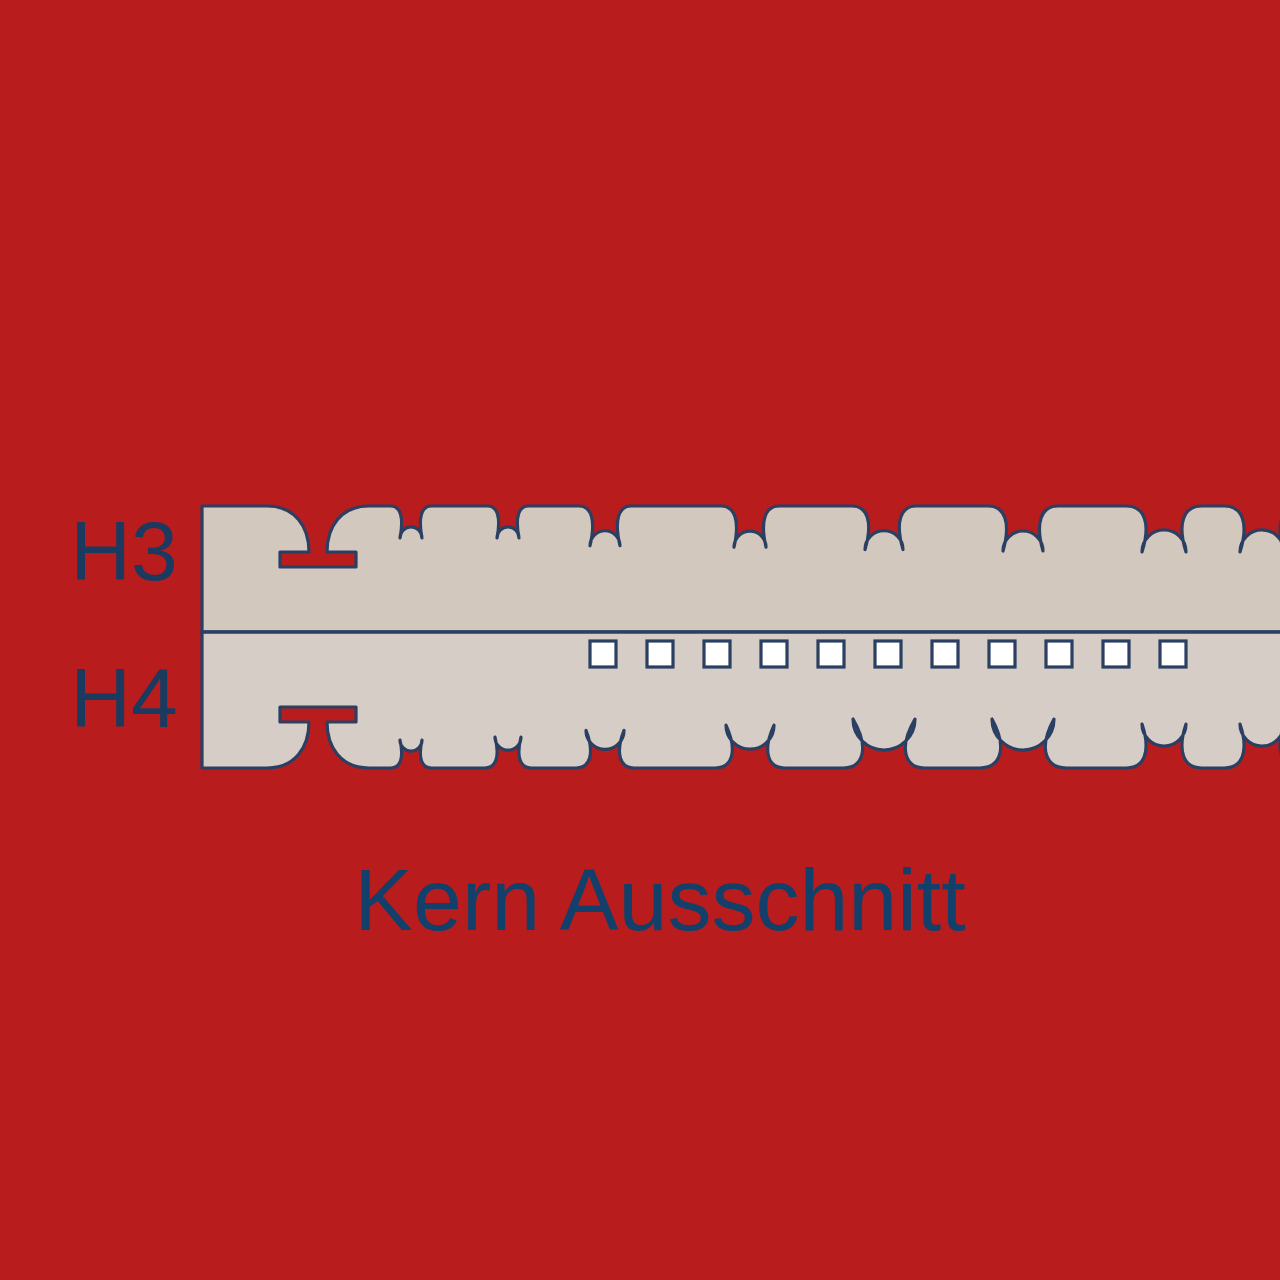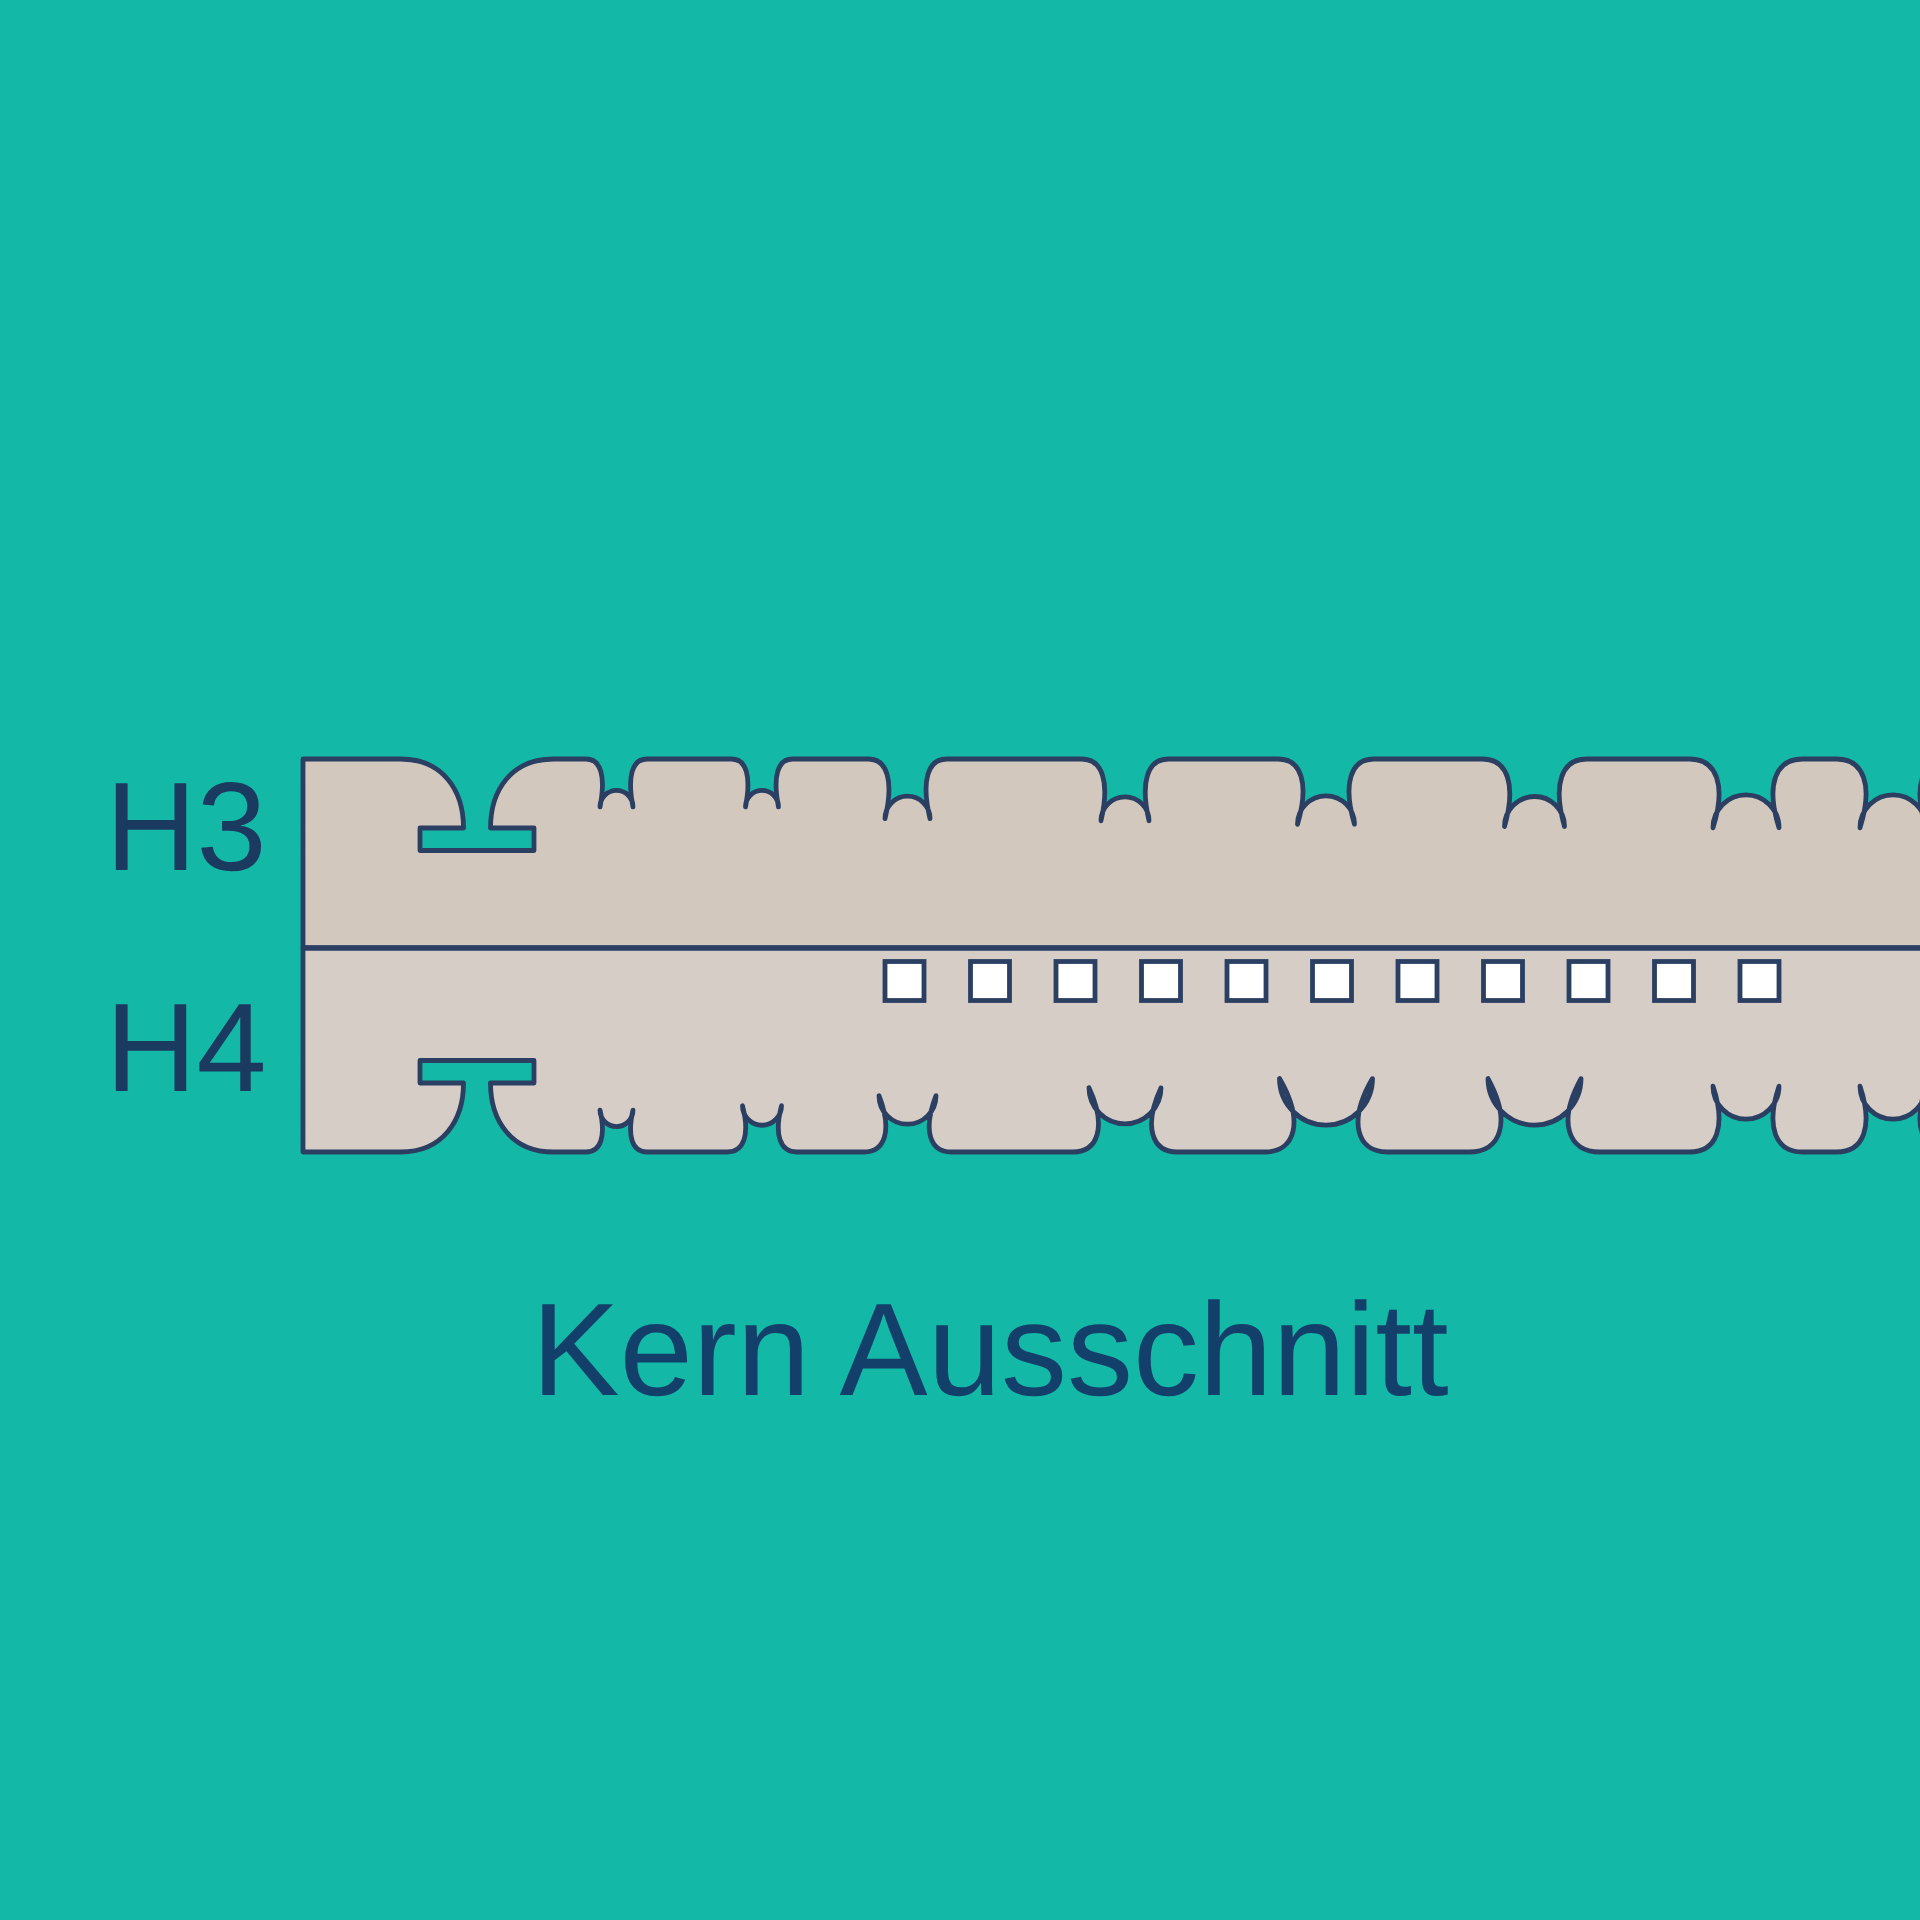--- a/index.html
+++ b/index.html
@@ -10,21 +10,21 @@
   body {
     width: 1280px;
     height: 1280px;
     font-family: "Liberation Sans", sans-serif;
     overflow: hidden;
   }
   #diagram-root {
     position: relative;
     width: 1280px;
     height: 1280px;
-    background: #14b8a6;
+    background: #b91c1c;
   }
   #tech-svg {
     position: absolute;
     inset: 0;
     display: block;
   }
   .layer-label {
     fill: #1b3a60;
     font-family: "Liberation Sans", sans-serif;
     font-size: 84px;

